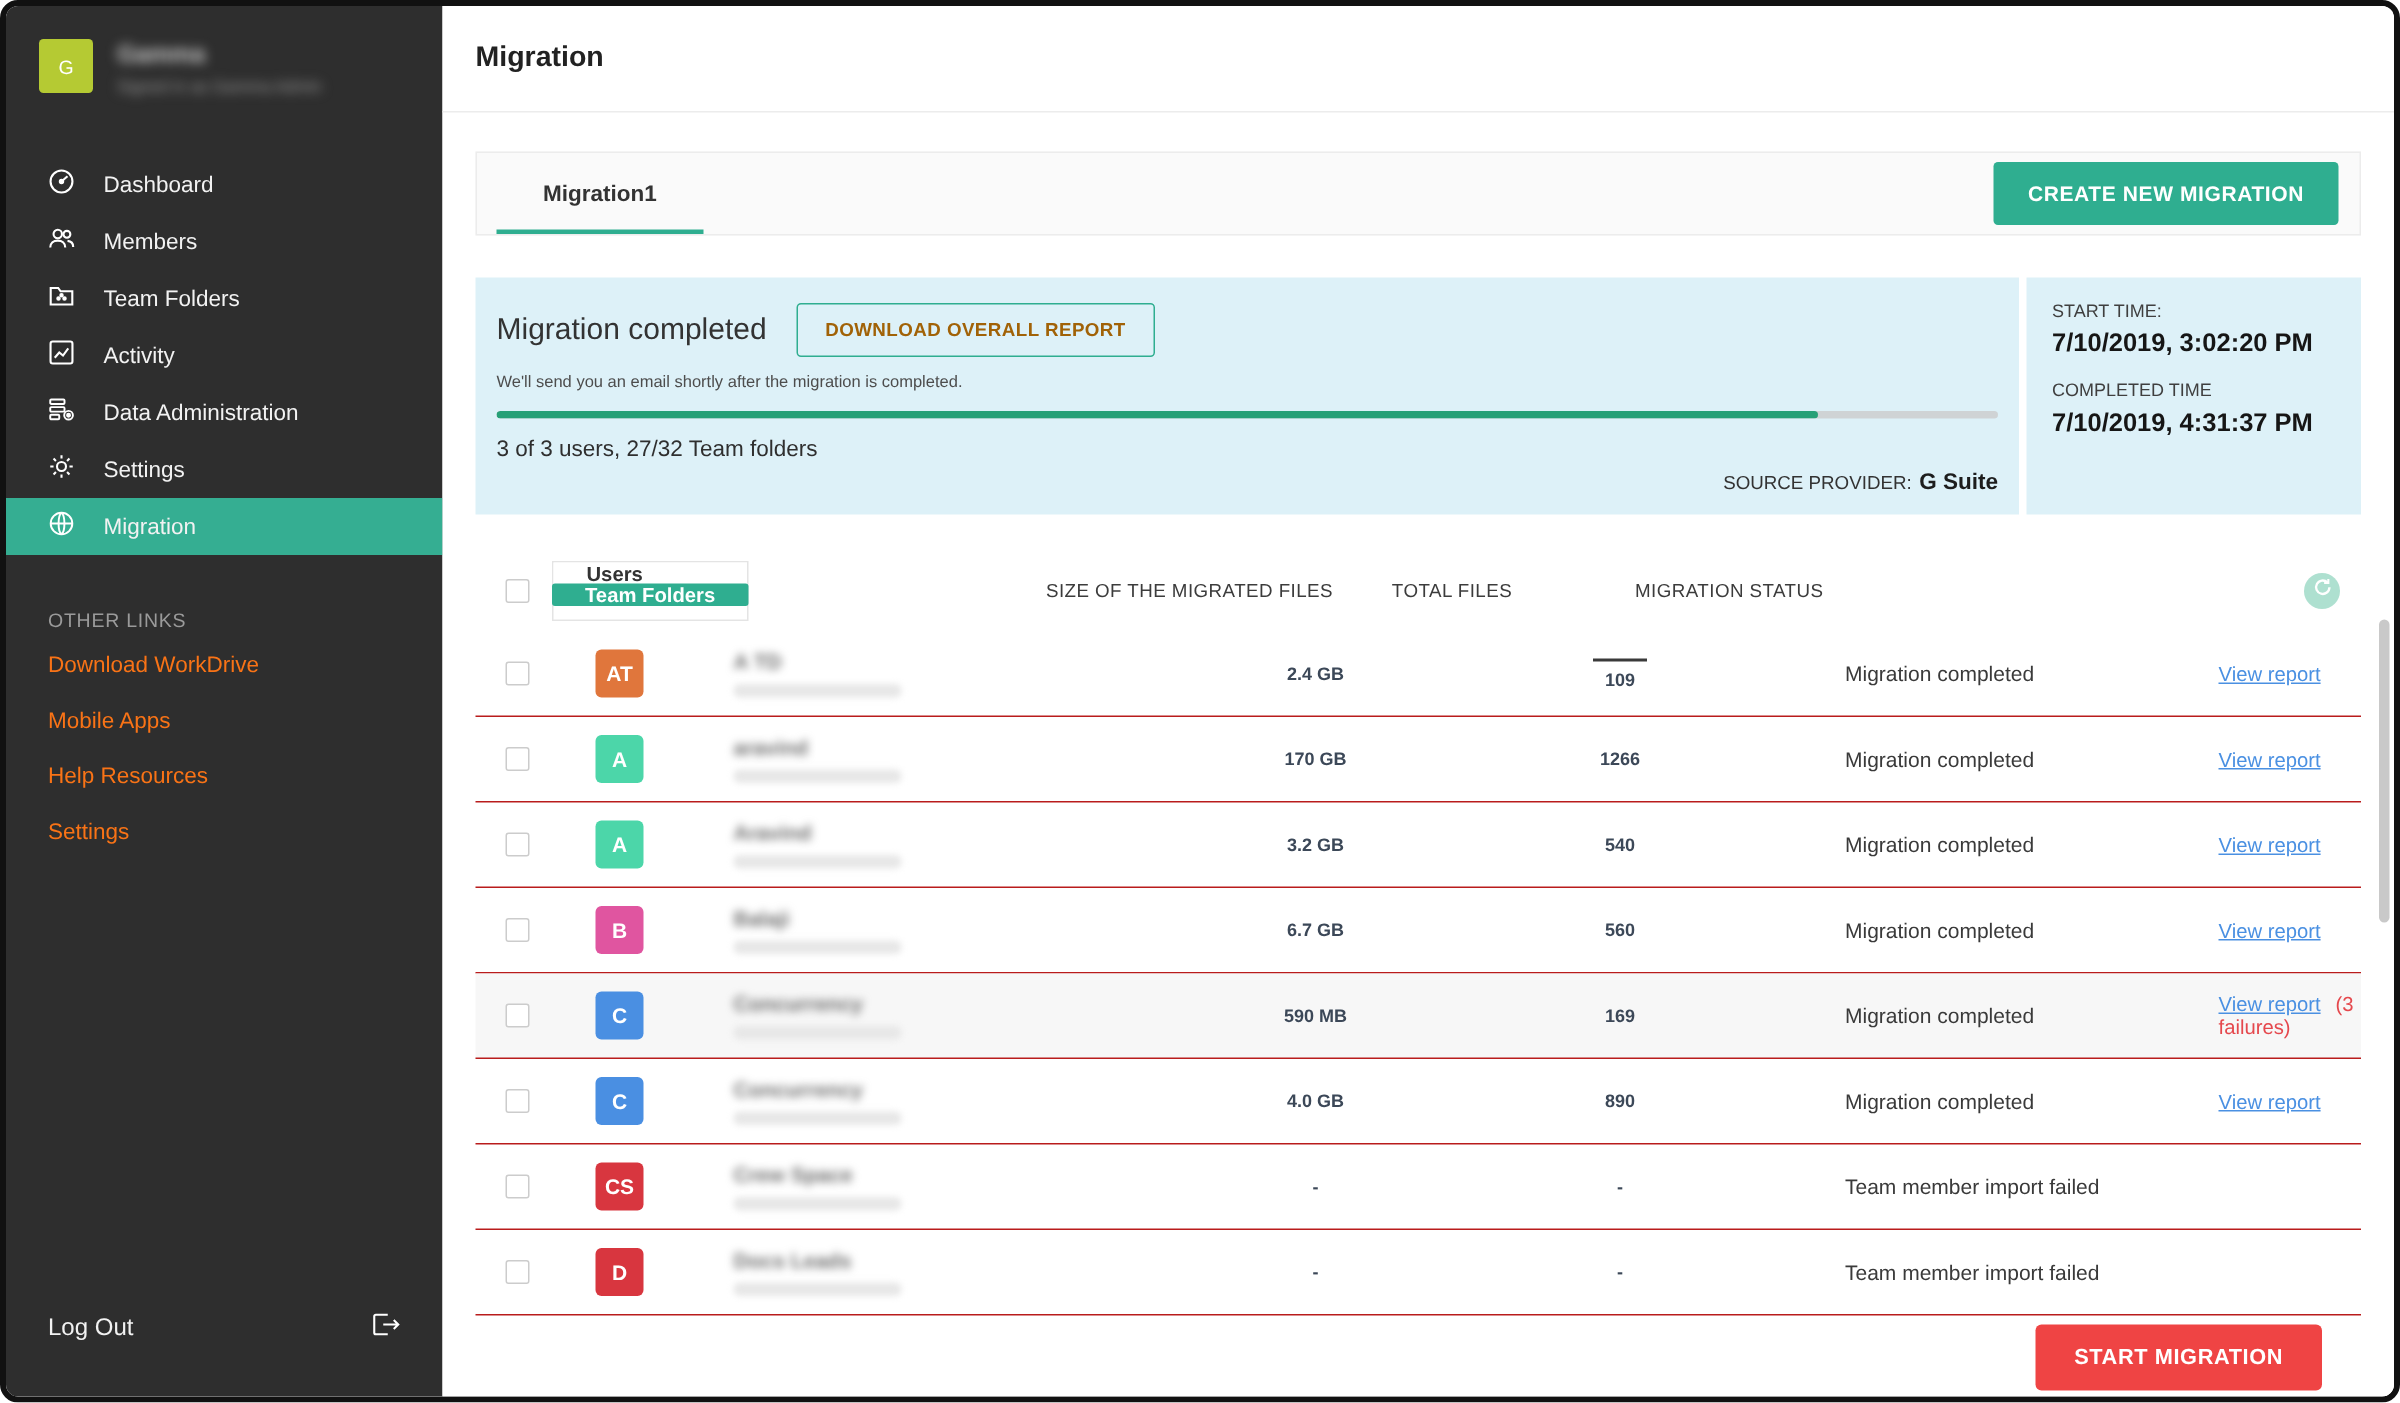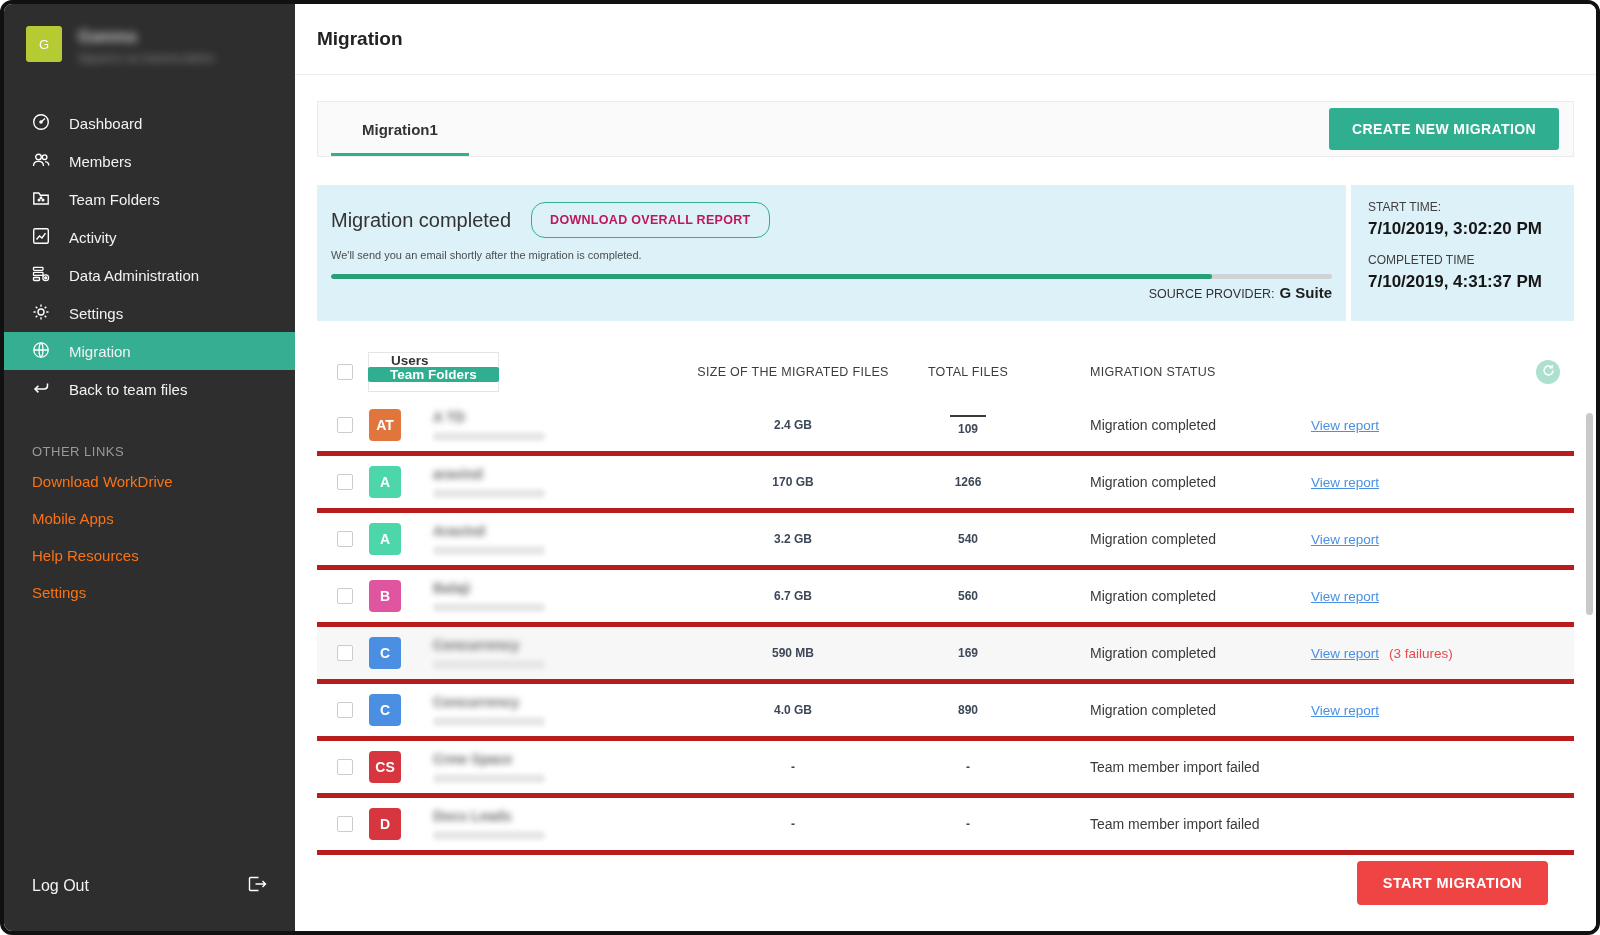--- a/index.html
+++ b/index.html
@@ -41,22 +41,22 @@
   .create-btn { background:#2fae90; color:#fff; border:none; font-weight:700; font-size:14px;
     letter-spacing:.4px; padding:13px 23px; border-radius:3px; cursor:pointer;
     font-family:"Liberation Sans", sans-serif; }
 
   
   .summary { display:flex; gap:5px; margin-top:28px; flex-shrink:0; }
   .summary-left { flex:1; background:#ddf1f8; padding:17px 14px 13px 14px; }
   .summary-right { width:223px; background:#ddf1f8; padding:15px 17px; flex-shrink:0; }
   .sum-row1 { display:flex; align-items:center; gap:20px; }
   .status-title { font-size:20px; color:#333; }
-  .download-btn { background:transparent; border:1px solid #2fae90; color:#be185d; font-weight:700;
-    font-size:12.5px; letter-spacing:.3px; padding:10px 18px; border-radius:14px; cursor:pointer;
+  .download-btn { background:transparent; border:1px solid #2fae90; color:#a16207; font-weight:700;
+    font-size:12.5px; letter-spacing:.3px; padding:10px 18px; border-radius:3px; cursor:pointer;
     font-family:"Liberation Sans", sans-serif; }
   .email-note { font-size:11px; color:#4d4d4d; margin-top:11px; }
   .progress-track { height:5px; background:#cfd3d5; border-radius:3px; margin-top:13px; overflow:hidden; }
   .progress-fill { height:100%; background:#27a077; border-radius:3px; }
   .progress-text { font-size:15px; color:#2f2f2f; margin-top:12px; }
   .source-row { text-align:right; margin-top:5px; font-size:12.5px; color:#333; }
   .source-row b { font-size:15px; color:#1d1d1d; margin-left:5px; }
   .time-label { font-size:12px; color:#3f3f3f; }
   .time-value { font-size:17px; font-weight:700; color:#161616; margin:5px 0 14px; }
 
@@ -72,21 +72,21 @@
     width:max-content; margin-left:15px; grid-column:2 / 4;flex-direction:column; }
   .toggle-users { display:flex; align-items:center; padding:0 22px; font-size:13.5px; font-weight:700;
     color:#333; cursor:pointer; background:#fff; }
   .toggle-folders { display:flex; align-items:center; padding:0 22px; font-size:13.5px; font-weight:700;
     color:#fff; background:#2fae90; border-radius:2px; cursor:pointer; margin:-1px; }
   .refresh-wrap { display:flex; justify-content:flex-end; padding-right:14px; }
   .refresh-btn { width:24px; height:24px; border-radius:50%; background:#aee0d0; display:flex;
     align-items:center; justify-content:center; cursor:pointer; }
 
   .rows { flex-shrink:0; }
-  .data-row { height:57px; border-bottom:5px solid #b91c1c; }
+  .data-row { height:57px; border-bottom:1px solid #b91c1c;gap:28px; }
   .data-row.shaded { background:#f7f7f7; }
   .avatar { width:32px; height:32px; border-radius:4px; color:#fff; font-size:14px; font-weight:700;
     display:flex; align-items:center; justify-content:center; margin-left:16px; }
   .name-wrap { padding-left:24px; }
   .name-blur { font-size:14px; color:#6f6f6f; font-weight:600; filter:blur(3px); }
   .name-sub { height:9px; width:112px; background:#e7e7e7; border-radius:4px; margin-top:7px; filter:blur(2px); }
   .cell-size,.cell-total { text-align:center; font-size:12px; font-weight:700; color:#3c4858; }
   .marker-line { width:36px; height:2px; background:#3a3a3a; margin:0 auto 5px auto; }
   .cell-status { padding-left:47px; font-size:14px; color:#3a3a3a; }
   .cell-link { font-size:13.5px; }
@@ -179,29 +179,20 @@
       </div>
       <div class="menu-item active">
         <span>
           <svg width="18" height="18" viewBox="0 0 18 18" fill="none" stroke="#fff" stroke-width="1.3">
             <circle cx="9" cy="9" r="7.2"></circle>
               <path d="M1.8 9h14.4M9 1.8c2.6 2 2.6 12.4 0 14.4M9 1.8c-2.6 2-2.6 12.4 0 14.4"></path>
             </svg>
         </span>
         <span>Migration</span>
       </div>
-      <div class="menu-item">
-        <span>
-          <svg width="18" height="18" viewBox="0 0 18 18" fill="none" stroke="#fff" stroke-width="1.5">
-            <path d="M15.5 4.5v2.3a3.2 3.2 0 0 1-3.2 3.2H3.2"></path>
-              <path d="M6.4 6.8 3 10.1l3.4 3.3"></path>
-            </svg>
-        </span>
-        <span>Back to team files</span>
-      </div>
     </div>
 
     <div class="other-header">OTHER LINKS</div>
     <div class="other-link">Download WorkDrive</div>
     <div class="other-link">Mobile Apps</div>
     <div class="other-link">Help Resources</div>
     <div class="other-link">Settings</div>
 
     <div class="logout-row">
       <span>Log Out</span>
@@ -230,20 +221,21 @@
       <div class="summary">
         <div class="summary-left">
           <div class="sum-row1">
             <span class="status-title">Migration completed</span>
             <button class="download-btn">DOWNLOAD OVERALL REPORT</button>
           </div>
           <div class="email-note">We'll send you an email shortly after the migration is completed.</div>
           <div class="progress-track">
             <div class="progress-fill" style="width: 88%;"></div>
           </div>
+          <div class="progress-text">3 of 3 users, 27/32 Team folders</div>
           <div class="source-row">
             <span>SOURCE PROVIDER:</span><b>G Suite</b>
           </div>
         </div>
         <div class="summary-right">
           <div class="time-label">START TIME:</div>
           <div class="time-value">7/10/2019, 3:02:20 PM</div>
           <div class="time-label">COMPLETED TIME</div>
           <div class="time-value">7/10/2019, 4:31:37 PM</div>
         </div>

